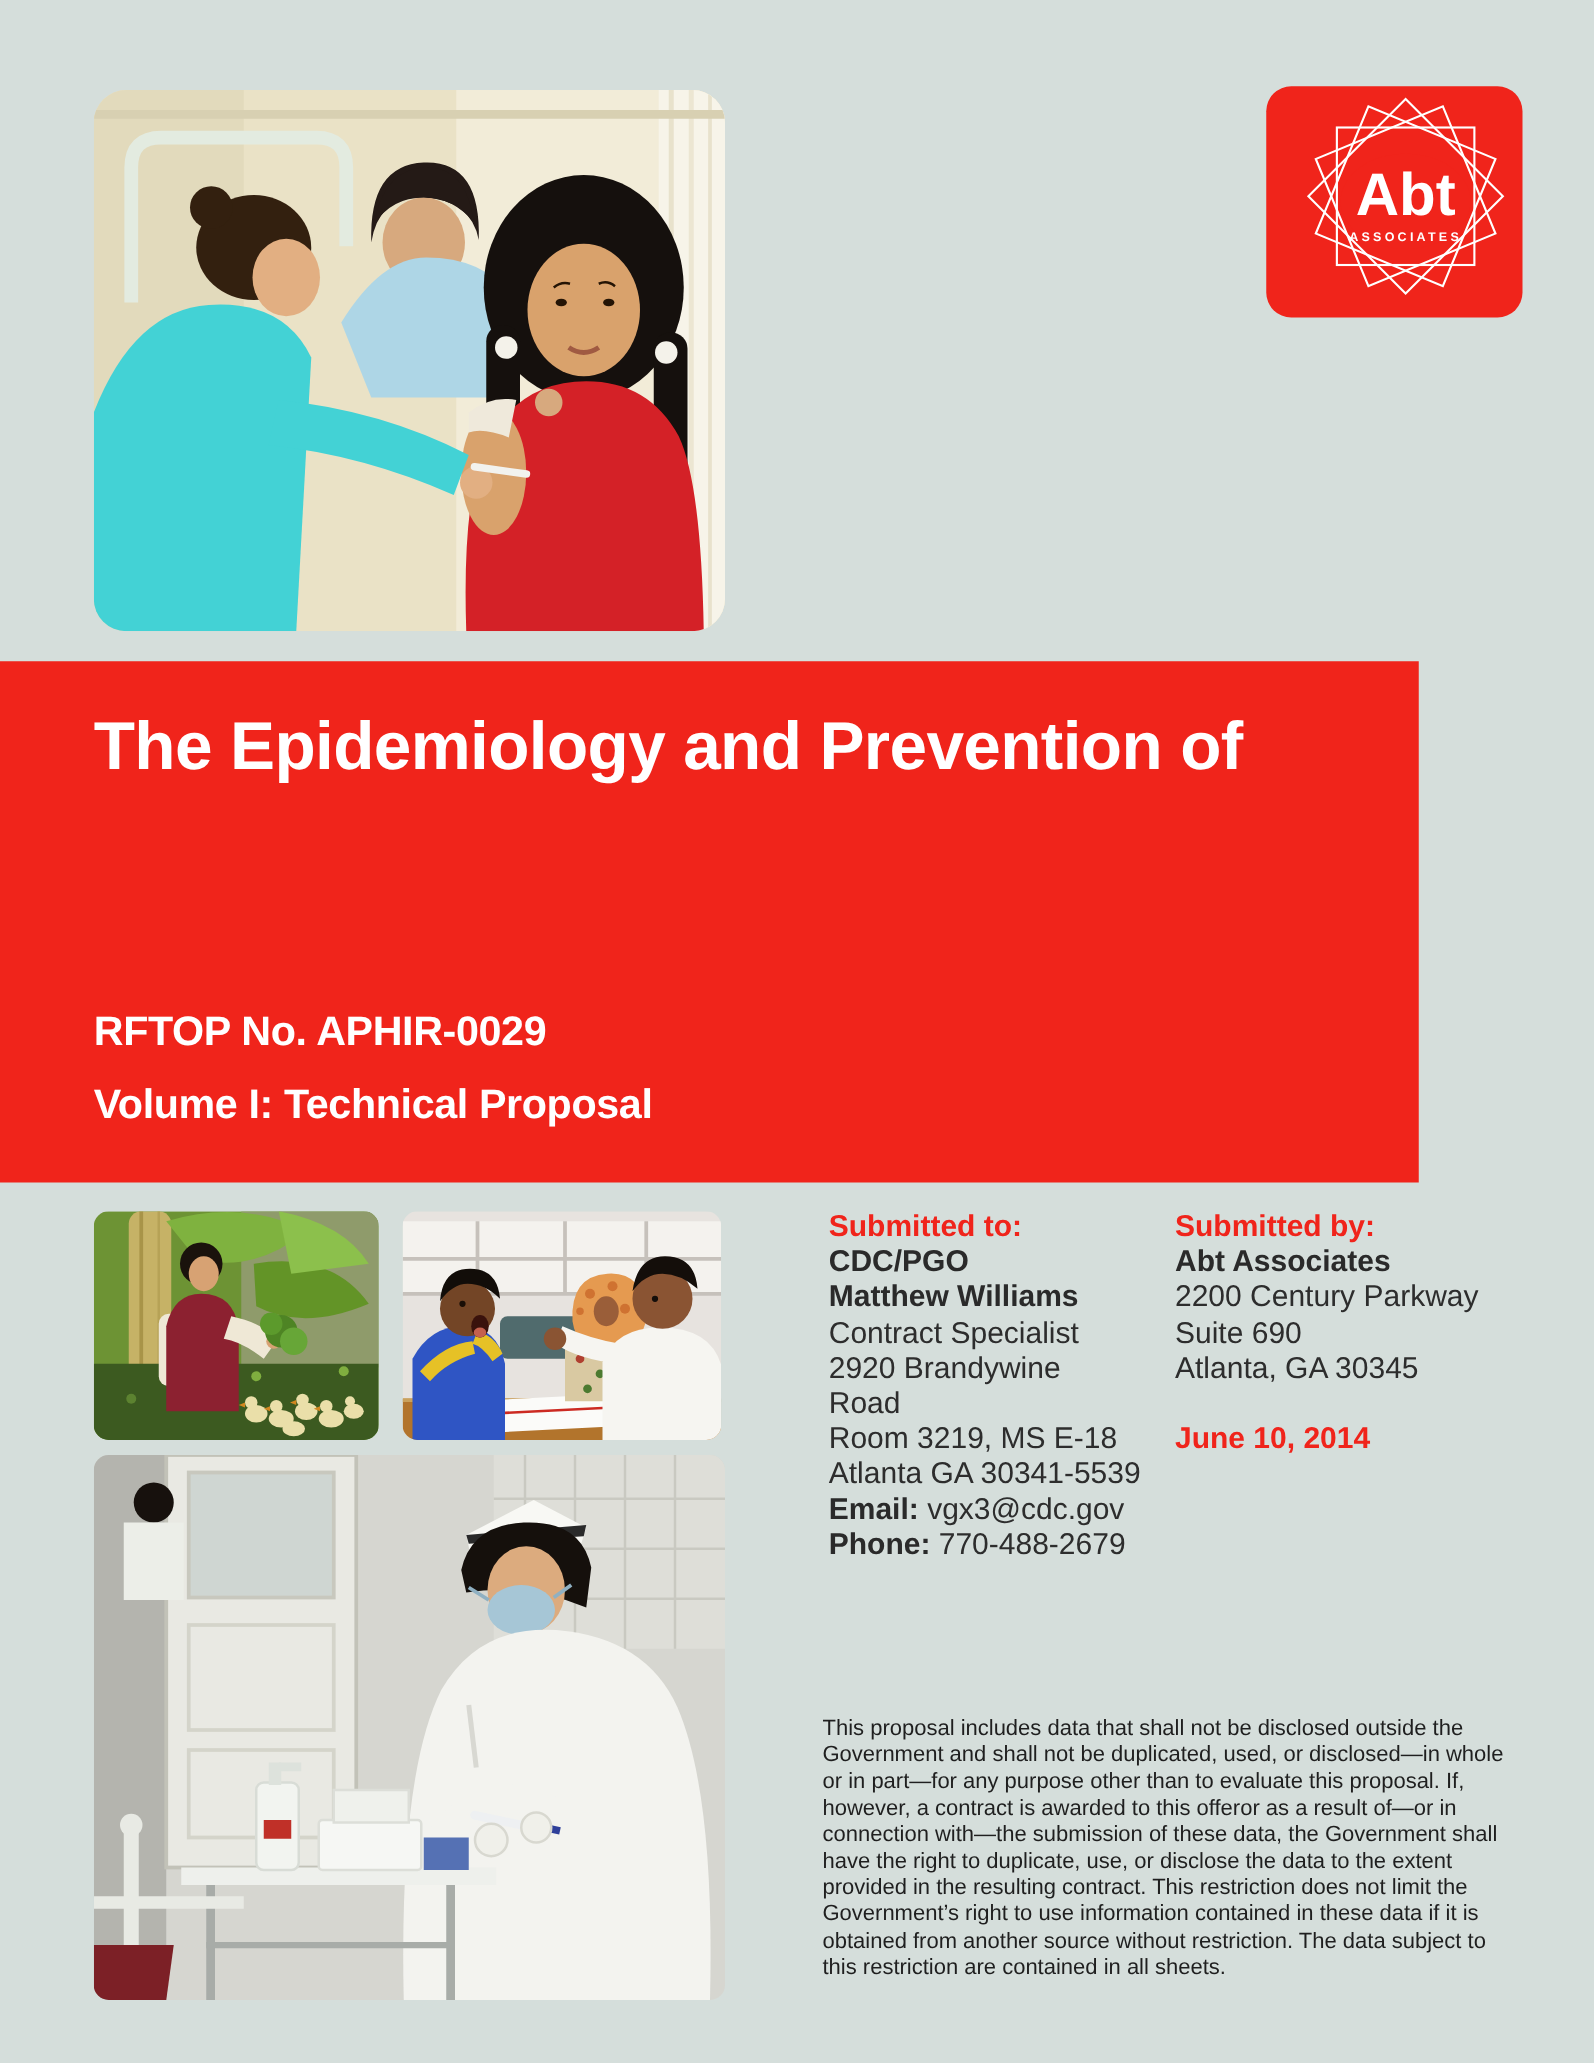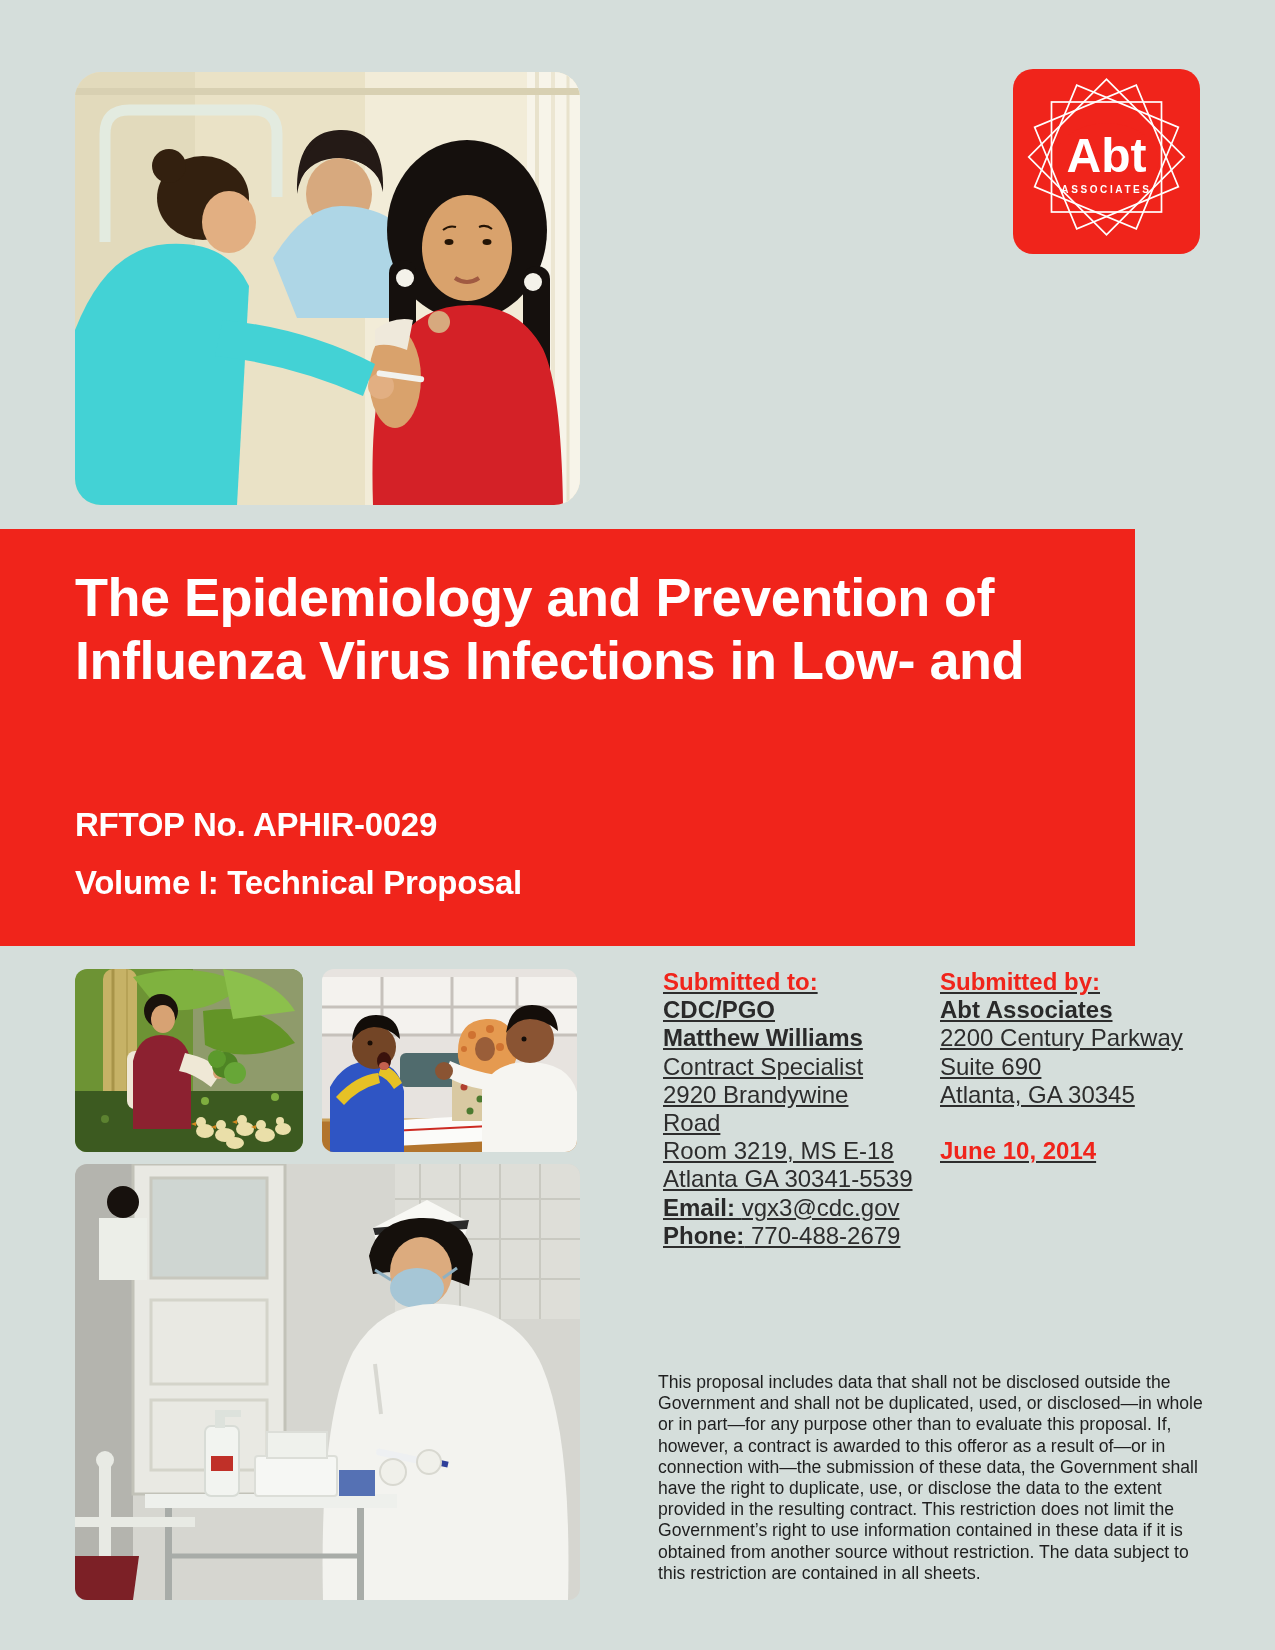--- a/index.html
+++ b/index.html
@@ -11,21 +11,21 @@
     font-family:"Liberation Sans", sans-serif;
   }
   .photo{position:absolute;overflow:hidden;}
   .photo svg{display:block;width:100%;height:100%;}
   .main-photo{left:75px;top:72px;width:505px;height:433px;border-radius:26px;}
   .small-photo-1{left:75px;top:969px;width:228px;height:183px;border-radius:12px;}
   .small-photo-2{left:322px;top:969px;width:255px;height:183px;border-radius:12px;}
   .large-photo{left:75px;top:1164px;width:505px;height:436px;border-radius:12px;}
   .logo{
     position:absolute;left:1013px;top:69px;width:187px;height:185px;
-    background:#f0241b;border-radius:20px;
+    background:#f0241b;border-radius:20px;padding-left:18px;
   }
   .logo svg{display:block;width:100%;height:100%;}
   .red-band{
     position:absolute;left:0;top:529px;width:1135px;height:417px;
     background:#f0241b;color:#ffffff;
   }
   .doc-title{
     position:absolute;left:75px;top:37px;width:1140px;
     font-size:54px;line-height:63px;font-weight:700;letter-spacing:-0.5px;
     margin:0;
@@ -33,21 +33,21 @@
   .rftop{
     position:absolute;left:75px;top:277px;
     font-size:33px;font-weight:700;letter-spacing:-0.3px;
   }
   .volume{
     position:absolute;left:75px;top:335px;
     font-size:33px;font-weight:700;letter-spacing:-0.3px;
   }
   .addr-col{
     position:absolute;top:968px;width:280px;
-    font-size:24px;line-height:28.2px;color:#2d2d2d;font-weight:400;text-decoration:underline;
+    font-size:24px;line-height:28.2px;color:#2d2d2d;font-weight:400;
   }
   .col-to{left:663px;}
   .col-by{left:940px;}
   .addr-col .hd{color:#f0241b;font-weight:700;}
   .addr-col .b{font-weight:700;color:#2a2a2a;}
   .addr-col .date{color:#f0241b;font-weight:700;margin-top:28.2px;}
   .disclaimer{
     position:absolute;left:658px;top:1372px;width:545px;
     font-size:17.6px;line-height:21.2px;color:#1f1f1f;margin:0;
     font-weight:400;
@@ -110,21 +110,21 @@
         <rect x="38.5" y="33" width="110" height="110" transform="rotate(67.5 93.5 88)"></rect>
       </g>
       <ellipse cx="93.5" cy="92" rx="52" ry="38" fill="#f0241b"></ellipse>
       <text x="93.5" y="103" text-anchor="middle" font-family="Liberation Sans, sans-serif" font-size="48" font-weight="700" fill="#ffffff">Abt</text>
       <text x="93.5" y="124" text-anchor="middle" font-family="Liberation Sans, sans-serif" font-size="10" font-weight="700" letter-spacing="2.6" fill="#ffffff">ASSOCIATES</text>
     </svg>
   </div>
 
   <div class="red-band">
     <h1 class="doc-title"><span>The Epidemiology and Prevention of</span><br>
-      <span>Influenza Virus Infections in Low- and</span><br>
+      <br>
       </h1>
     <div class="rftop">RFTOP No. APHIR-0029</div>
     <div class="volume">Volume I: Technical Proposal</div>
   </div>
 
   <div class="photo small-photo-1">
     <svg viewBox="0 0 228 183">
       <rect width="228" height="183" fill="#6d9334"></rect>
       <rect x="118" y="0" width="110" height="125" fill="#8f9b6b"></rect>
       <rect x="28" y="0" width="34" height="183" rx="10" fill="#c6b266"></rect>

